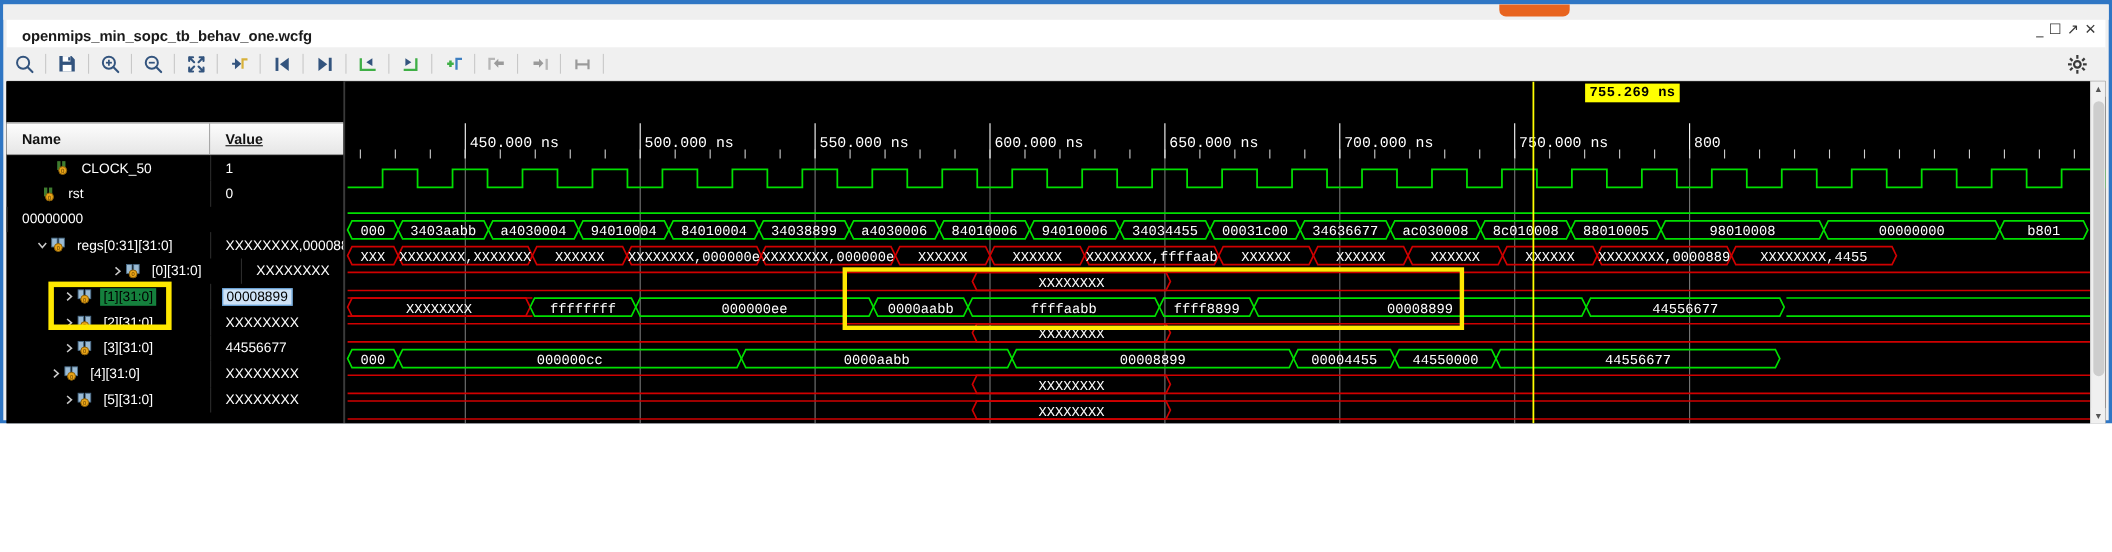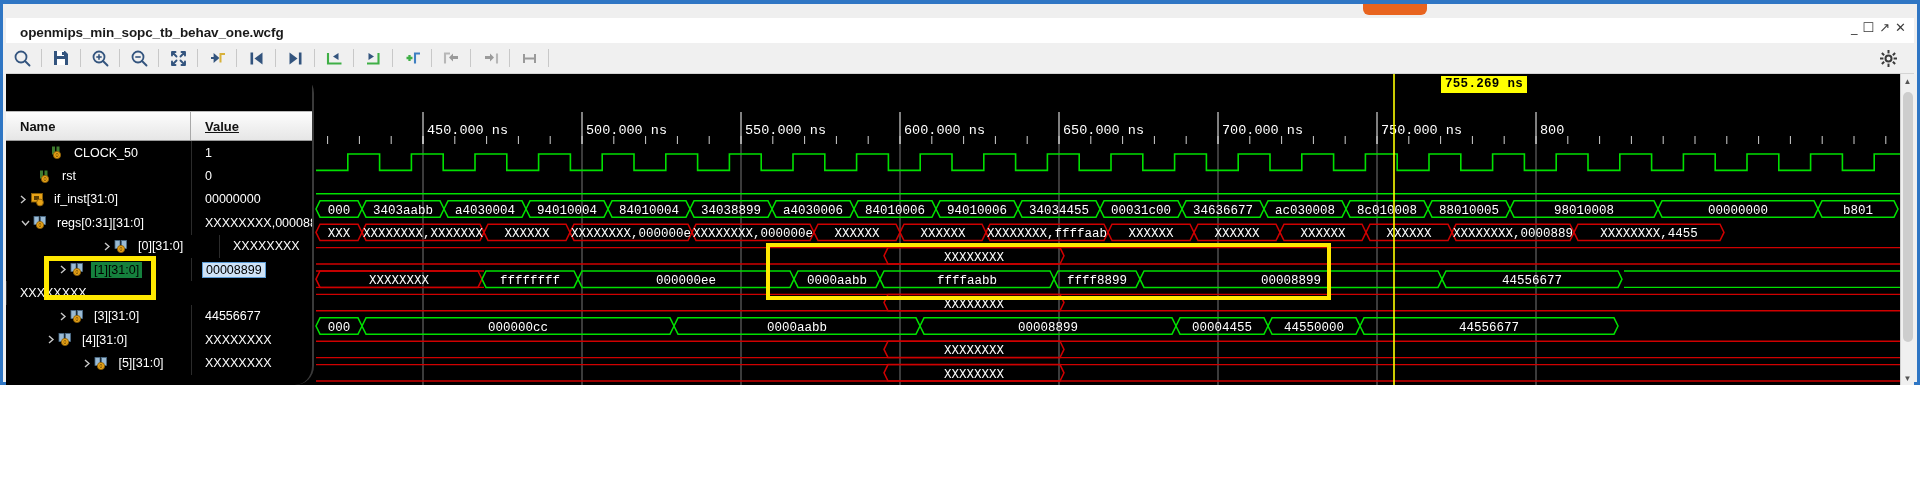--- a/index.html
+++ b/index.html
@@ -98,21 +98,20 @@
     display: flex;
   }
 
   
   .namepanel {
     width: 308px;
     flex: 0 0 308px;
     background: #000000;
     position: relative;
     border-right: 2px solid #3a3a3a;
-    border-radius: 19px;
   }
   .np-topblank { height: 37px; background: #000000; }
   .np-header {
     display: flex;
     height: 30px;
     background: linear-gradient(#fdfdfd, #e6e6e6);
     border-top: 1px solid #bbb;
     border-bottom: 1px solid #9a9a9a;
   }
   .np-hcell {
@@ -412,41 +411,26 @@
                     <text x="7" y="12.4" font-size="5.5" text-anchor="middle" fill="#5a3c00" font-family="Liberation Sans">0</text>
                   </svg>
                 </span>
                 <span class="np-label">rst</span>
               </div>
               <div class="np-valcell">
                 <span class="vtxt">0</span>
               </div>
             </div>
             <div class="np-row">
-              <div class="np-namecell" style="padding-left: 8px;">
-                <div class="twisty">
-                  <svg width="11" height="11" viewBox="0 0 11 11">
-                    <path d="M4 2 L8 5.5 L4 9" fill="none" stroke="#c8c8c8" stroke-width="1.4"></path>
-                  </svg>
-                </div>
-                <span class="sig-icon">
-                  <svg width="15" height="15" viewBox="0 0 15 15">
-                    <rect x="1.5" y="1.5" width="11" height="8.5" fill="#e8a317" stroke="#8a5f08" stroke-width="0.9"></rect>
-                    <rect x="4" y="4" width="5" height="4" fill="#5c3d00"></rect>
-                    <circle cx="10" cy="10.5" r="3.4" fill="#e8a317" stroke="#8a5f08" stroke-width="0.9"></circle>
-                  </svg>
-                </span>
-                <span class="np-label">if_inst[31:0]</span>
-              </div>
               <div class="np-valcell">
                 <span class="vtxt">00000000</span>
               </div>
             </div>
             <div class="np-row">
-              <div class="np-namecell" style="padding-left: 11px;">
+              <div class="np-namecell" style="padding-left: 24px;">
                 <div class="twisty">
                   <svg width="11" height="11" viewBox="0 0 11 11">
                     <path d="M2 4 L5.5 8 L9 4" fill="none" stroke="#c8c8c8" stroke-width="1.4"></path>
                   </svg>
                 </div>
                 <span class="sig-icon">
                   <svg width="15" height="15" viewBox="0 0 15 15">
                     <rect x="1" y="1.5" width="5" height="8" fill="#9bbbd4" stroke="#4a6c88" stroke-width="0.8"></rect>
                     <rect x="7.5" y="1.5" width="5" height="8" fill="#9bbbd4" stroke="#4a6c88" stroke-width="0.8"></rect>
                     <circle cx="7" cy="10" r="3.6" fill="#e8a317" stroke="#8a5f08" stroke-width="0.9"></circle>
@@ -495,20 +479,36 @@
                     <text x="7" y="12.3" font-size="5.2" text-anchor="middle" fill="#5a3c00" font-family="Liberation Sans">0</text>
                   </svg>
                 </span>
                 <span class="np-label">[1][31:0]</span>
               </div>
               <div class="np-valcell">
                 <span class="vtxt">00008899</span>
               </div>
             </div>
             <div class="np-row">
+              <div class="np-namecell" style="padding-left: 48px;">
+                <div class="twisty">
+                  <svg width="11" height="11" viewBox="0 0 11 11">
+                    <path d="M4 2 L8 5.5 L4 9" fill="none" stroke="#c8c8c8" stroke-width="1.4"></path>
+                  </svg>
+                </div>
+                <span class="sig-icon">
+                  <svg width="15" height="15" viewBox="0 0 15 15">
+                    <rect x="1" y="1.5" width="5" height="8" fill="#9bbbd4" stroke="#4a6c88" stroke-width="0.8"></rect>
+                    <rect x="7.5" y="1.5" width="5" height="8" fill="#9bbbd4" stroke="#4a6c88" stroke-width="0.8"></rect>
+                    <circle cx="7" cy="10" r="3.6" fill="#e8a317" stroke="#8a5f08" stroke-width="0.9"></circle>
+                    <text x="7" y="12.3" font-size="5.2" text-anchor="middle" fill="#5a3c00" font-family="Liberation Sans">0</text>
+                  </svg>
+                </span>
+                <span class="np-label">[2][31:0]</span>
+              </div>
               <div class="np-valcell">
                 <span class="vtxt">XXXXXXXX</span>
               </div>
             </div>
             <div class="np-row">
               <div class="np-namecell" style="padding-left: 48px; text-align: center;">
                 <div class="twisty">
                   <svg width="11" height="11" viewBox="0 0 11 11">
                     <path d="M4 2 L8 5.5 L4 9" fill="none" stroke="#c8c8c8" stroke-width="1.4"></path>
                   </svg>
@@ -542,21 +542,21 @@
                     <text x="7" y="12.3" font-size="5.2" text-anchor="middle" fill="#5a3c00" font-family="Liberation Sans">0</text>
                   </svg>
                 </span>
                 <span class="np-label">[4][31:0]</span>
               </div>
               <div class="np-valcell">
                 <span class="vtxt">XXXXXXXX</span>
               </div>
             </div>
             <div class="np-row">
-              <div class="np-namecell" style="padding-left: 48px; justify-content: center;">
+              <div class="np-namecell" style="padding-left: 48px;">
                 <div class="twisty">
                   <svg width="11" height="11" viewBox="0 0 11 11">
                     <path d="M4 2 L8 5.5 L4 9" fill="none" stroke="#c8c8c8" stroke-width="1.4"></path>
                   </svg>
                 </div>
                 <span class="sig-icon">
                   <svg width="15" height="15" viewBox="0 0 15 15">
                     <rect x="1" y="1.5" width="5" height="8" fill="#9bbbd4" stroke="#4a6c88" stroke-width="0.8"></rect>
                     <rect x="7.5" y="1.5" width="5" height="8" fill="#9bbbd4" stroke="#4a6c88" stroke-width="0.8"></rect>
                     <circle cx="7" cy="10" r="3.6" fill="#e8a317" stroke="#8a5f08" stroke-width="0.9"></circle>

